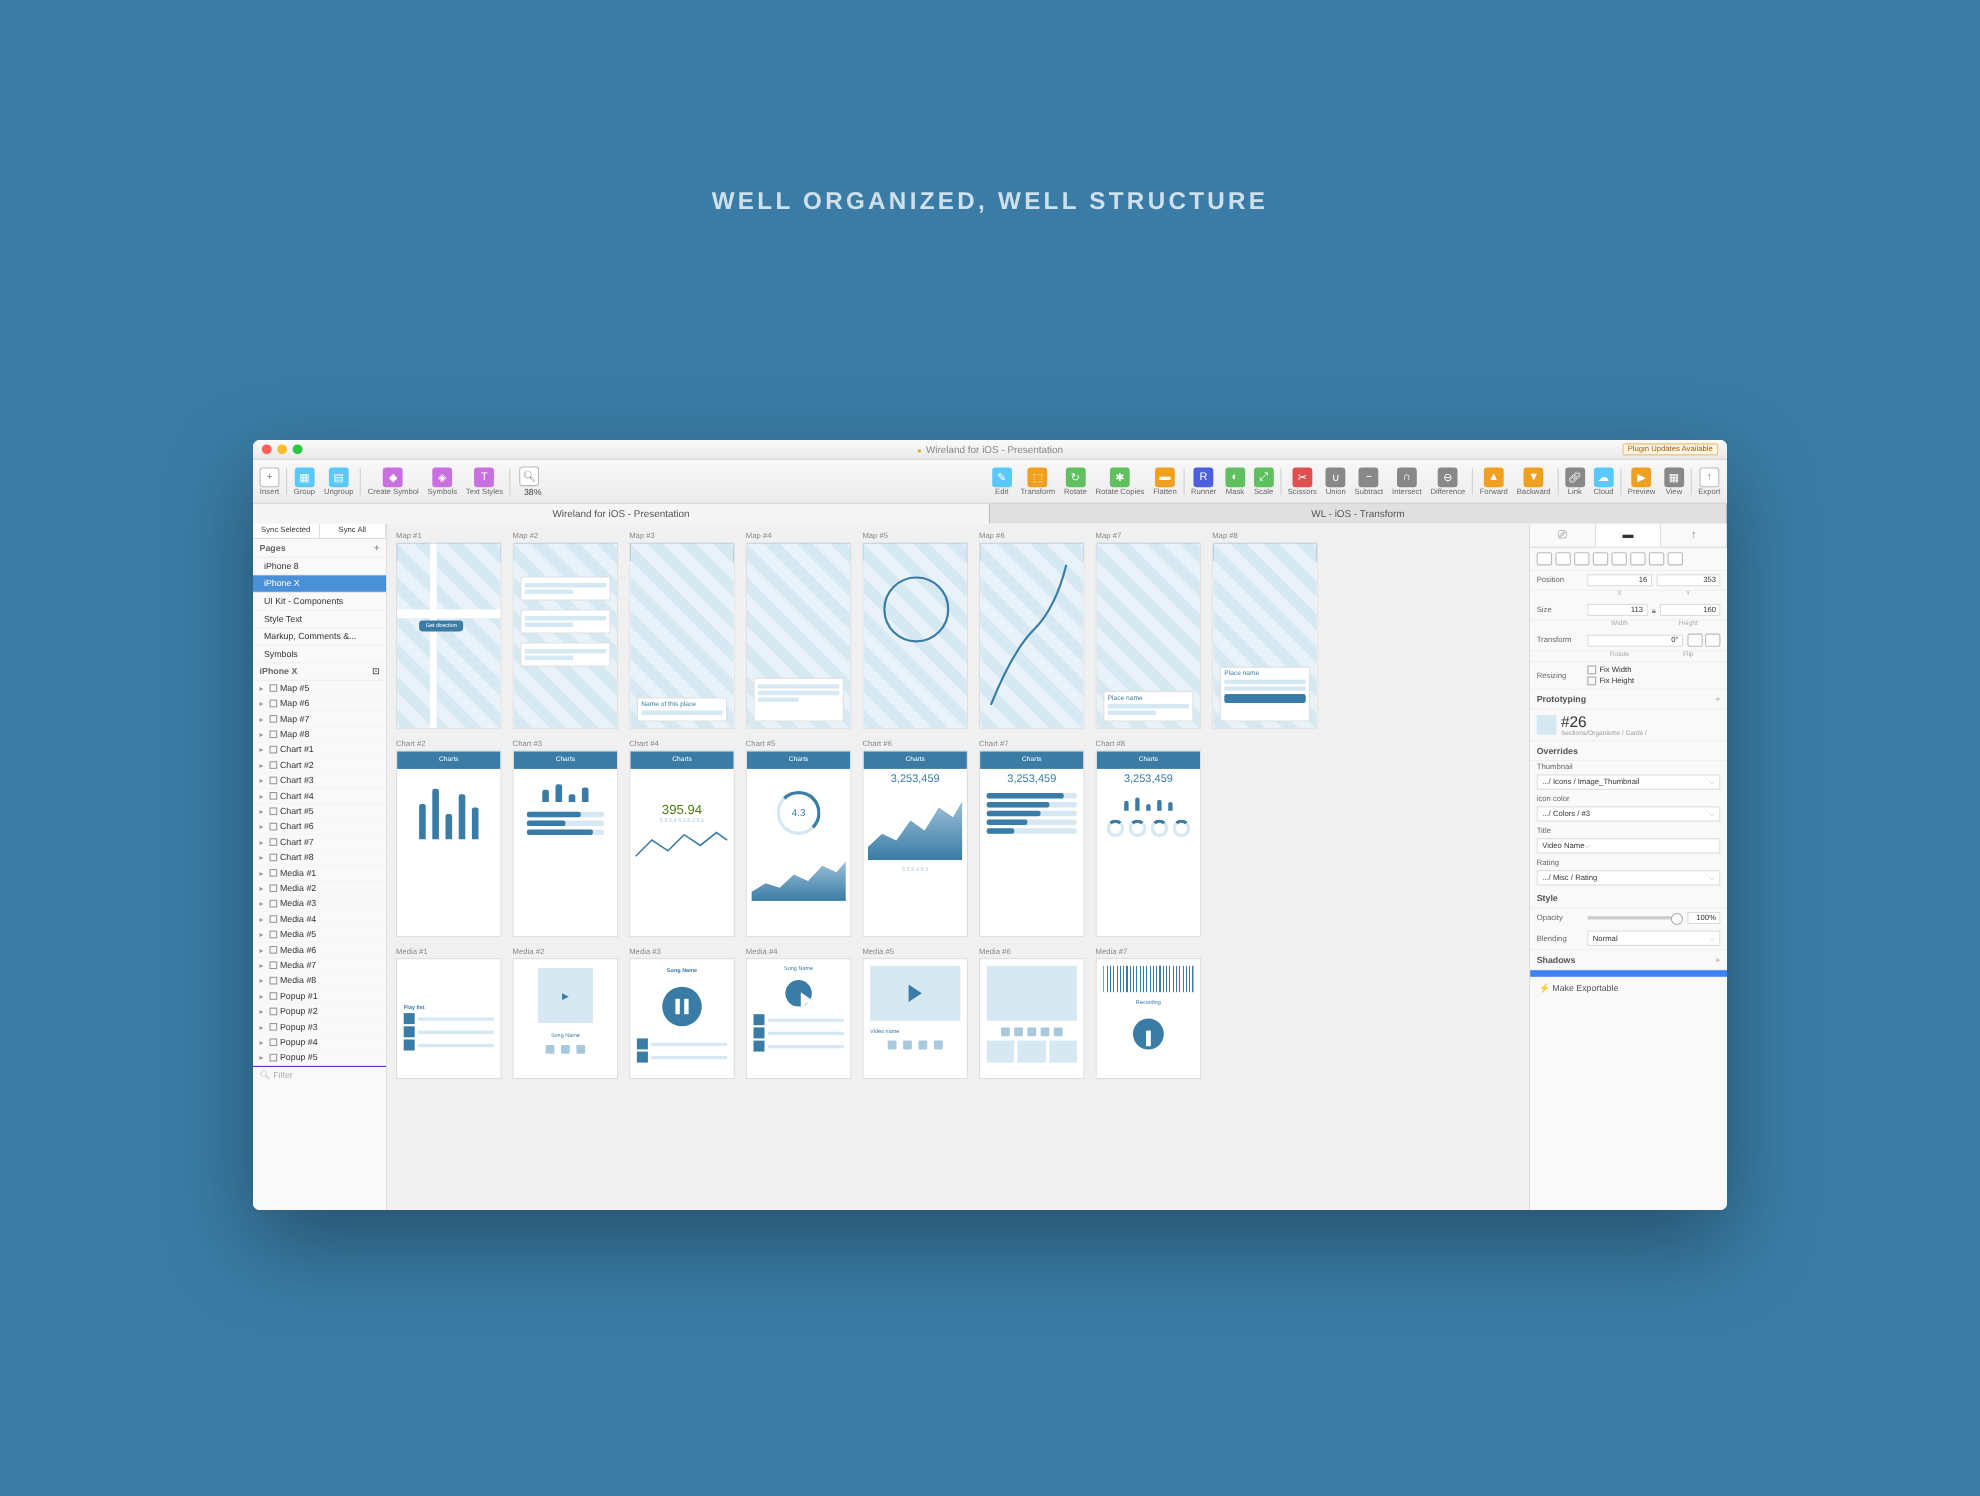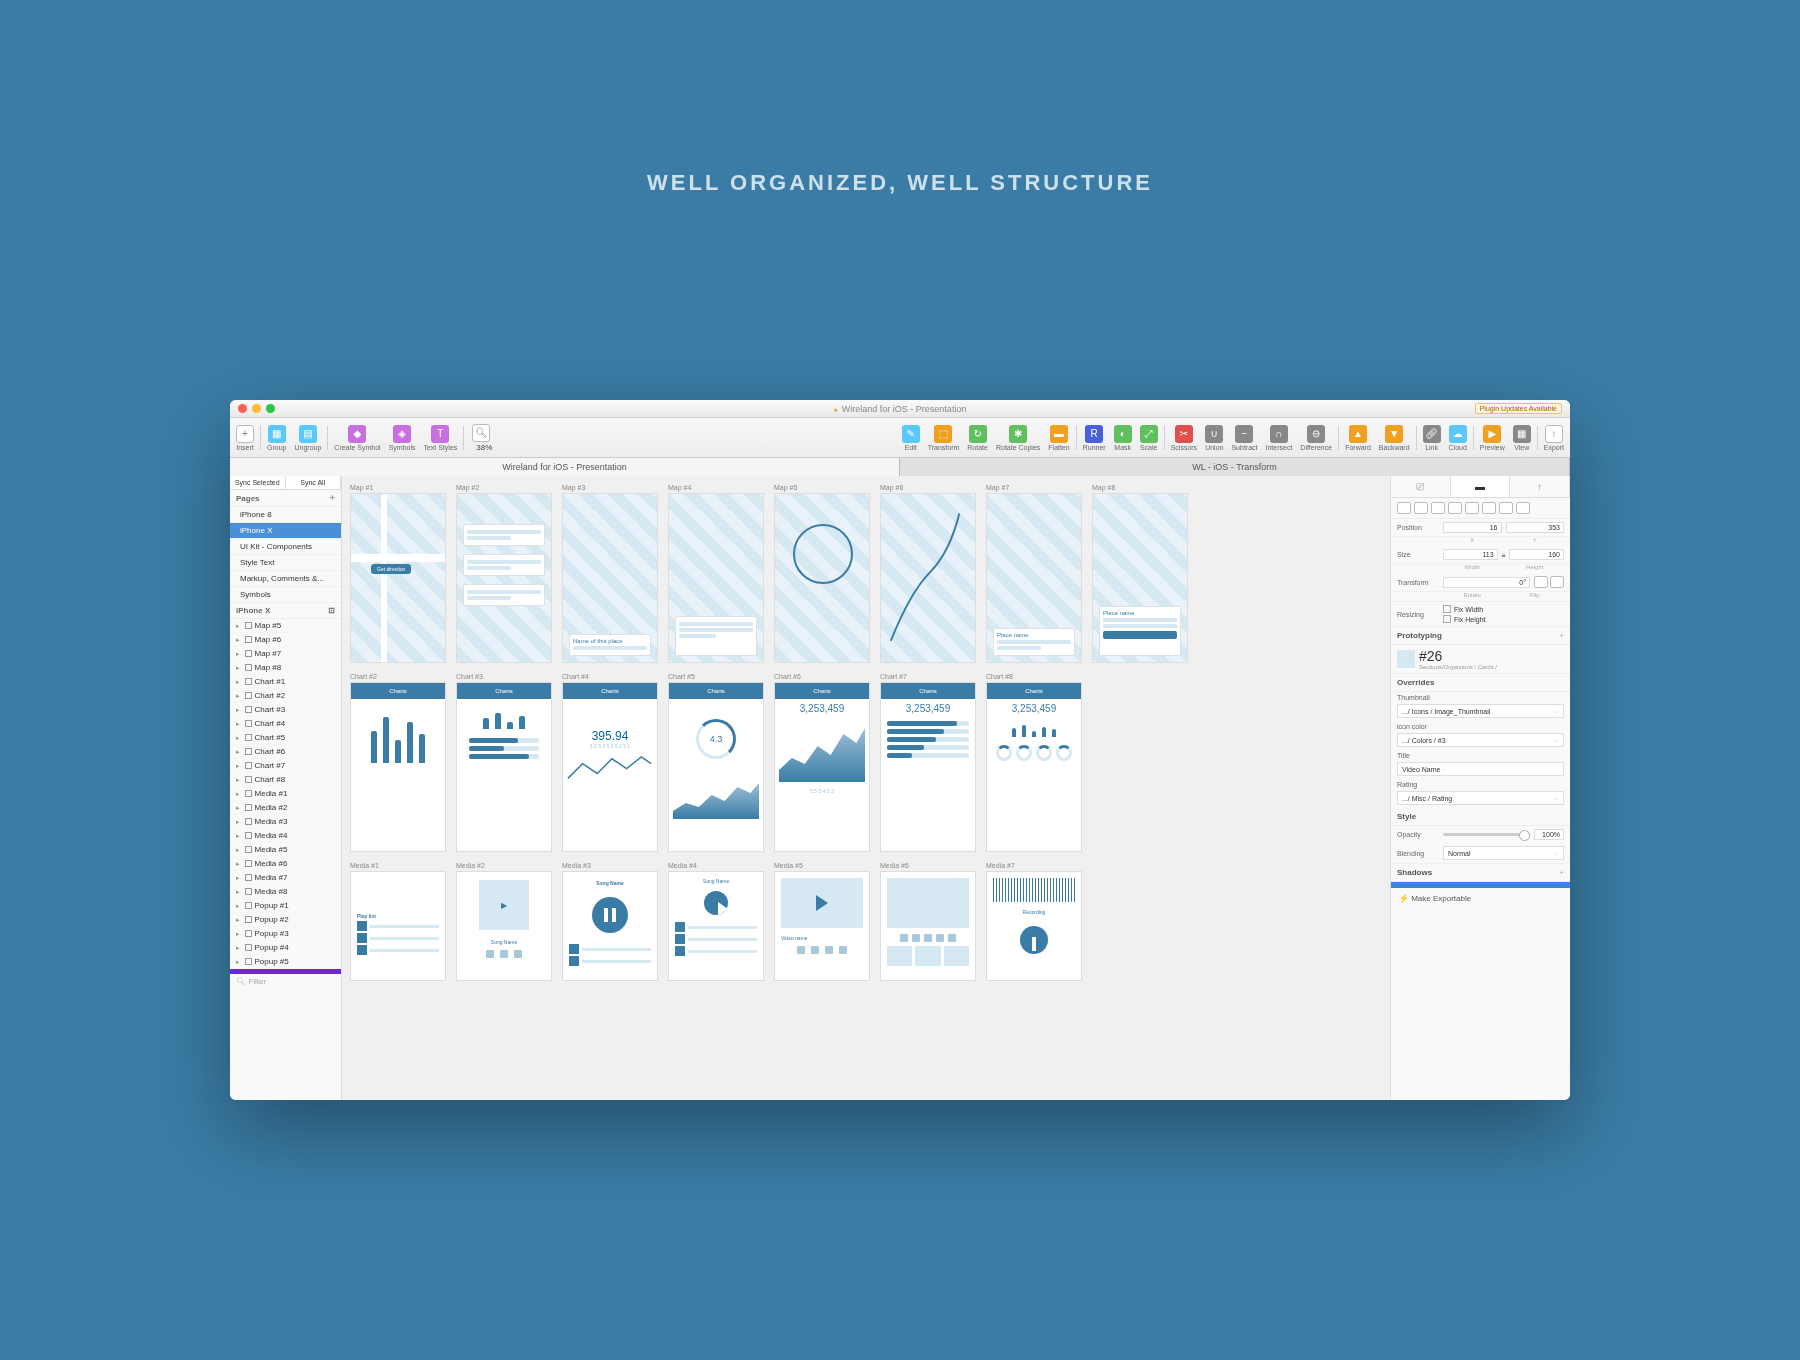--- a/index.html
+++ b/index.html
@@ -19,50 +19,50 @@
 .tb-group { display:flex; gap:8px; align-items:flex-end; }
 .tb-btn { display:flex; flex-direction:column; align-items:center; gap:1px; }
 .tb-icon { width:18px; height:18px; border-radius:3px; display:flex; align-items:center; justify-content:center; font-size:10px; color:#fff;}
 .tb-sep { width:1px; height:24px; background:#d0d0d0; margin:0 6px; }
 .spacer { flex:1; }
 .zoom { font-size:8px; color:#444; margin-left:6px;}
 .tabs-row { height:18px; display:flex; font-size:9px; }
 .tab { flex:1; background:#e0e0e0; border-right:1px solid #bbb; display:flex; align-items:center; justify-content:center; color:#555; }
 .tab.active { background:#f5f5f5; }
 .body { flex:1; display:flex; overflow:hidden; }
-.sidebar { width:112px; background:#f9f9f9; border-right:1px solid #ddd; font-size:8px; color:#333; overflow-y:auto; }
+.sidebar { width:122px; background:#f9f9f9; border-right:1px solid #ddd; font-size:8px; color:#333; overflow-y:auto; }
 .side-top { display:flex; border-bottom:1px solid #ddd; }
 .side-top-btn { flex:1; text-align:center; padding:3px 0; border-right:1px solid #ddd; background:#fff; font-size:7px;}
 .side-hdr { padding:3px 6px; font-weight:600; color:#666; border-bottom:1px solid #eee; display:flex; justify-content:space-between; align-items:center;}
 .side-hdr .plus { font-size:9px; color:#999; }
 .page-item { padding:3px 10px; border-bottom:1px solid #f0f0f0; }
 .page-item.sel { background:#4a90d9; color:#fff; }
 .layer-item { padding:2px 6px 2px 16px; display:flex; align-items:center; gap:3px; border-bottom:1px solid #f5f5f5;}
 .layer-item::before { content:"▸"; color:#999; font-size:7px; margin-left:-10px; margin-right:2px;}
 .layer-item .art-ico { width:7px; height:7px; border:1px solid #999; }
-.filter { padding:3px 6px; border-top:5px solid #6d28d9; color:#aaa; font-size:8px; }
+.filter { padding:3px 6px; border-top:1px solid #6d28d9; color:#aaa; font-size:8px; }
 .canvas { flex:1; background:#f0f0f0; padding:8px; overflow:hidden; display:flex; flex-direction:column; gap:10px;}
 .row { display:flex; gap:10px; }
 .artboard { width:96px; display:flex; flex-direction:column; }
 .ab-label { font-size:7px; color:#888; margin-bottom:2px; }
 .screen { flex:1; background:#fff; border:1px solid #ddd; min-height:170px; position:relative; overflow:hidden; }
 .screen.short { min-height:110px; }
 .hdr-bar { height:16px; background:#3a7ca5; color:#fff; font-size:6px; display:flex; align-items:center; justify-content:center;}
 .map-bg { position:absolute; inset:0; background:linear-gradient(45deg,#e8f2f8 25%,#d6e8f2 25%,#d6e8f2 50%,#e8f2f8 50%,#e8f2f8 75%,#d6e8f2 75%); background-size:30px 30px;}
 .map-road { position:absolute; background:#fff; }
 .map-pill { position:absolute; background:#3a7ca5; color:#fff; font-size:5px; padding:2px 6px; border-radius:3px; }
 .card-float { position:absolute; left:6px; right:6px; background:#fff; border:1px solid #e0e0e0; border-radius:2px; padding:3px; font-size:5px; color:#666;}
 .mini-line { height:4px; background:#d6e8f2; margin:2px 0; border-radius:1px;}
 .circle-route { position:absolute; border:2px solid #3a7ca5; border-radius:50%; width:60px; height:60px; top:30px; left:18px;}
 .donut { width:50px; height:50px; border-radius:50%; background:conic-gradient(#3a7ca5 0 75%, #a8c8dc 75% 100%); margin:10px auto; position:relative;}
 .donut::after { content:""; position:absolute; inset:12px; background:#fff; border-radius:50%;}
 .donut-val { position:absolute; inset:0; display:flex; align-items:center; justify-content:center; font-size:9px; color:#3a7ca5; font-weight:600; z-index:1;}
 .bars { display:flex; align-items:flex-end; gap:6px; height:70px; padding:6px; justify-content:center;}
 .bar { width:6px; background:#3a7ca5; border-radius:2px 2px 0 0;}
-.big-num { text-align:center; padding-top:30px; font-size:12px; color:#0369a1; font-weight:300;}
+.big-num { text-align:center; padding-top:30px; font-size:12px; color:#4d7c0f; font-weight:300;}
 .gauge-ring { width:40px; height:40px; border:3px solid #d6e8f2; border-top-color:#3a7ca5; border-right-color:#3a7ca5; border-radius:50%; margin:20px auto; position:relative;}
 .gauge-val { position:absolute; inset:0; display:flex; align-items:center; justify-content:center; font-size:9px; color:#3a7ca5;}
 .area-chart { height:40px; background:linear-gradient(to top,#3a7ca5,#a8c8dc); clip-path:polygon(0 80%,15% 60%,30% 70%,45% 40%,60% 55%,75% 20%,90% 35%,100% 10%,100% 100%,0 100%); margin:4px;}
 .hbar { height:5px; background:#d6e8f2; margin:3px 6px; border-radius:2px; position:relative;}
 .hbar::after{content:"";position:absolute;left:0;top:0;bottom:0;background:#3a7ca5;border-radius:2px;}
 .mini-donut { width:16px; height:16px; border-radius:50%; border:3px solid #d6e8f2; border-top-color:#3a7ca5; display:inline-block; margin:2px;}
 .play-circle { width:36px; height:36px; border-radius:50%; background:#3a7ca5; margin:20px auto; position:relative;}
 .play-circle::after { content:""; position:absolute; left:14px; top:11px; border-left:10px solid #fff; border-top:7px solid transparent; border-bottom:7px solid transparent;}
 .pause-circle { width:36px; height:36px; border-radius:50%; background:#3a7ca5; margin:10px auto; position:relative;}
 .pause-circle::before,.pause-circle::after{content:"";position:absolute;top:11px;width:4px;height:14px;background:#fff;}

